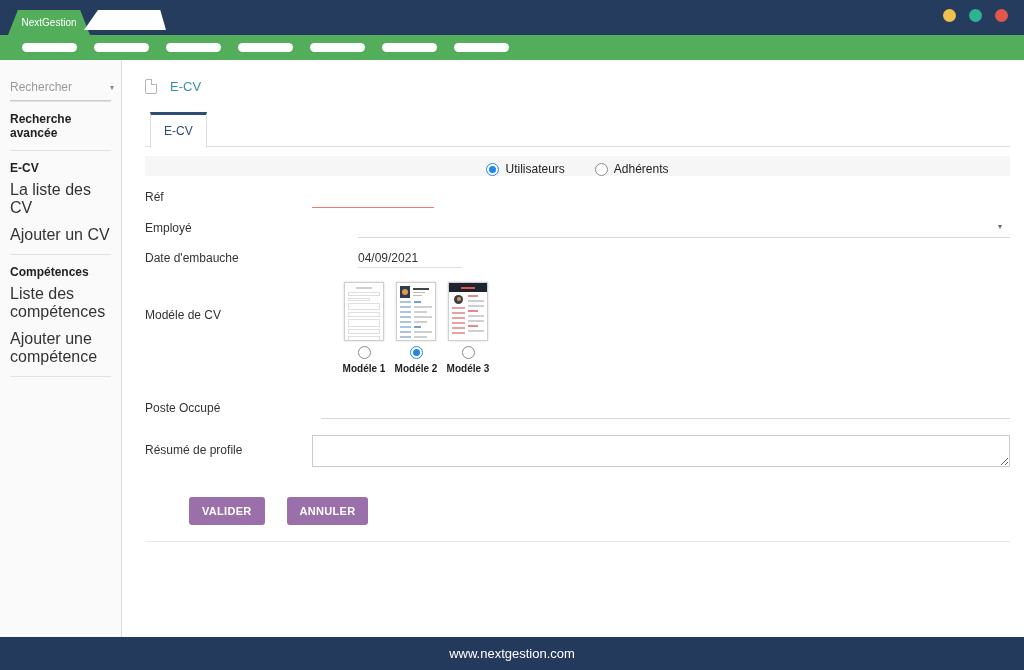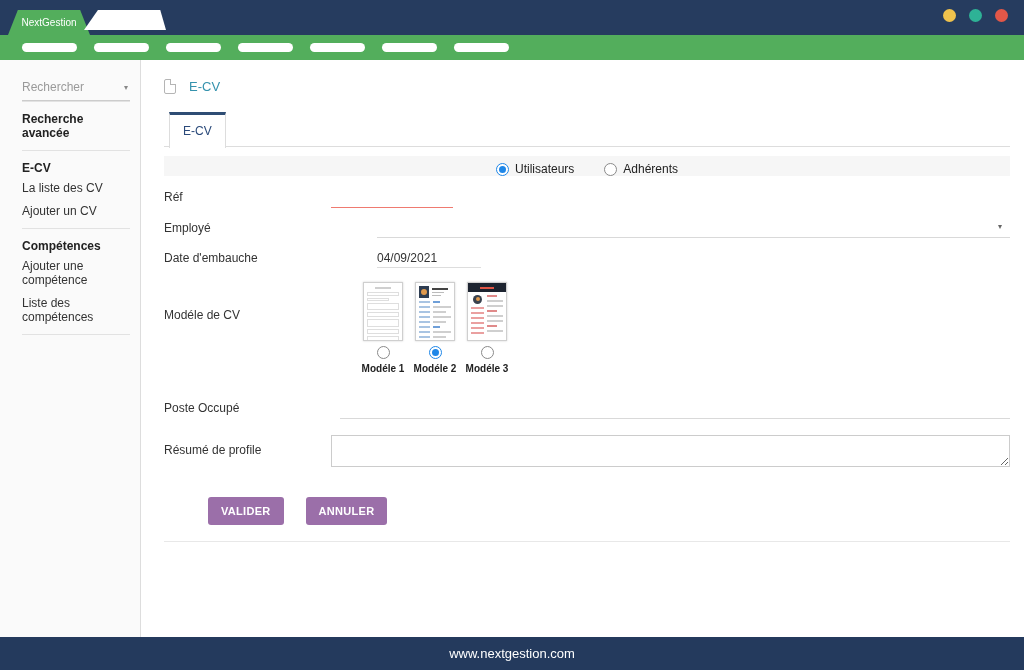--- a/index.html
+++ b/index.html
@@ -17,28 +17,28 @@
   .dots { position:absolute; right:16px; top:9px; display:flex; gap:13px; }
   .dot { width:13px; height:13px; border-radius:50%; }
 
   
   .greenbar { height:25px; background:#53ae5c; display:flex; align-items:center; padding-left:22px; gap:17px; }
   .pill { width:55px; height:9px; background:#fff; border-radius:5px; flex:0 0 auto; }
 
   
   .page-body { display:flex; height:577px; }
 
-  .sidebar { width:141px; background:#fafafa; border-right:1px solid #ddd; padding:20px 10px 0 22px; flex:0 0 auto; }
+  .sidebar { width:122px; background:#fafafa; border-right:1px solid #ddd; padding:20px 10px 0 10px; flex:0 0 auto; }
   .search-row { display:flex; align-items:center; border-bottom:1px solid #ccc; padding-bottom:6px; }
   .search-input { flex:1; border:none; outline:none; background:transparent; font-size:12px; color:#555; width:100px; font-family:"Liberation Sans", sans-serif; }
   .search-input::placeholder { color:#9a9a9a; }
   .search-caret { color:#888; font-size:8px; padding-right:2px; }
   .side-divider { border-top:1px solid #e2e2e2; margin:10px 0; }
   .side-header { font-size:12px; font-weight:bold; color:#222; margin:4px 0 6px 0; }
-  .side-item { font-size:12px; color:#333; margin:0 0 9px 0; cursor:pointer; }
+  .side-item { font-size:16px; color:#333; margin:0 0 9px 0; cursor:pointer; }
 
   .main { flex:1; background:#fff; padding:0 14px 0 23px; position:relative; }
 
   .title-row { margin-top:19px; display:flex; align-items:center; }
   .doc-icon { position:relative; width:12px; height:15px; border:1px solid #b5b5b5; border-radius:2px; background:#fff; }
   .doc-icon::before { content:""; position:absolute; top:-1px; right:-1px; width:5px; height:5px; background:#fff;
     border-left:1px solid #b5b5b5; border-bottom:1px solid #b5b5b5; }
   .page-title { color:#3592ad; font-size:13px; margin-left:13px; }
 
   .tabstrip { margin-top:17px; border-bottom:1px solid #ddd; padding-left:5px; }
@@ -153,22 +153,22 @@
       <span class="search-caret">▾</span>
     </div>
     <div class="side-divider" style="margin-top:0;"></div>
     <div class="side-header">Recherche avancée</div>
     <div class="side-divider"></div>
     <div class="side-header">E-CV</div>
     <div class="side-item">La liste des CV</div>
     <div class="side-item">Ajouter un CV</div>
     <div class="side-divider"></div>
     <div class="side-header">Compétences</div>
+    <div class="side-item">Liste des compétences</div>
     <div class="side-item">Ajouter une compétence</div>
-    <div class="side-item">Liste des compétences</div>
     <div class="side-divider"></div>
   </div>
 
   <div class="main">
     <div class="title-row">
       <span class="doc-icon"></span>
       <span class="page-title">E-CV</span>
     </div>
 
     <div class="tabstrip">

